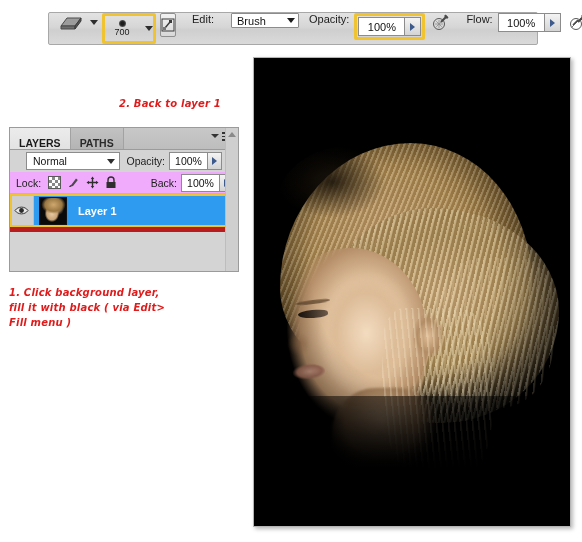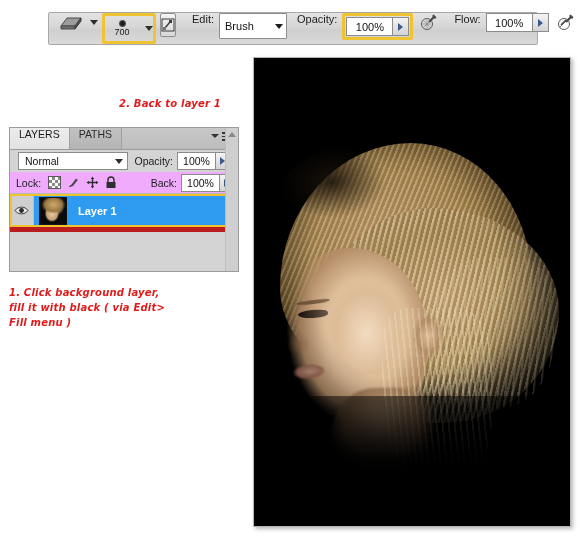--- a/index.html
+++ b/index.html
@@ -59,23 +59,23 @@
   .icon-btn{
     width:22px;height:22px;border:1px solid #8f8f8f;border-radius:2px;
     background:linear-gradient(to bottom,#f2f2f2,#d8d8d8);
     display:flex;align-items:center;justify-content:center;
     margin-left:4px;
   }
 
   .lbl{font-size:11px;color:#1c1c1c;margin:0 5px 0 2px;white-space:nowrap;}
 
   .combo{
-    height:26px;min-width:68px;background:#fff;border:1px solid #8c8c8c;
+    height:15px;min-width:68px;background:#fff;border:1px solid #8c8c8c;
     display:flex;align-items:center;justify-content:space-between;
-    padding:0 3px 0 5px;box-sizing:border-box;border-radius:1px;
+    padding:0 3px 0 5px;box-sizing:border-box;border-radius:1px;margin-left:12px;
   }
   .combo span{font-size:11px;color:#111;}
   .combo .tri-down{border-top-color:#1c1c1c;margin-left:8px;}
 
   .numfield{
     height:19px;width:46px;background:#fff;border:1px solid #8c8c8c;border-right:none;
     display:flex;align-items:center;justify-content:center;box-sizing:border-box;
   }
   .numfield span{font-size:11px;color:#111;}
   .spin{
@@ -96,36 +96,36 @@
     background:#d4d4d4;border:1px solid #9b9b9b;
     box-sizing:border-box;
     font-family:"Liberation Sans",sans-serif;
   }
   #panel-tabs{
     height:21px;display:flex;align-items:stretch;
     background:linear-gradient(to bottom,#c8c8c8,#bdbdbd);
     border-bottom:1px solid #9b9b9b;position:relative;
   }
   .ptab{
-    display:flex;align-items:flex-start;padding:0 9px;
-    font-size:10.5px;color:#2b2b2b;font-weight:normal;
+    display:flex;align-items:flex-end;padding:0 9px;
+    font-size:10.5px;color:#2b2b2b;font-weight:bold;
     border-right:1px solid #a2a2a2;
     background:linear-gradient(to bottom,#c2c2c2,#b4b4b4);
   }
   .ptab.active{background:linear-gradient(to bottom,#ececec,#e2e2e2);color:#1a1a1a;}
   .panel-menu{
     position:absolute;right:5px;top:4px;display:flex;align-items:center;gap:2px;
   }
   .pm-tri{width:0;height:0;border-left:4px solid transparent;border-right:4px solid transparent;
           border-top:4px solid #333;margin-right:1px;}
   .pm-lines{display:flex;flex-direction:column;gap:2px;}
   .pm-lines i{display:block;width:11px;height:1.5px;background:#333;}
 
   .prow{
-    height:22px;display:flex;align-items:center;padding:0 8px;
+    height:22px;display:flex;align-items:center;padding:0 16px;
     background:#d4d4d4;
   }
   .mode-combo{
     height:18px;flex:1;background:#fff;border:1px solid #8c8c8c;
     display:flex;align-items:center;justify-content:space-between;padding:0 4px 0 6px;
     box-sizing:border-box;
   }
   .mode-combo span{font-size:10.5px;color:#111;}
   .plbl{font-size:10.5px;color:#1c1c1c;margin-left:6px;margin-right:4px;white-space:nowrap;}
   .pnum{

